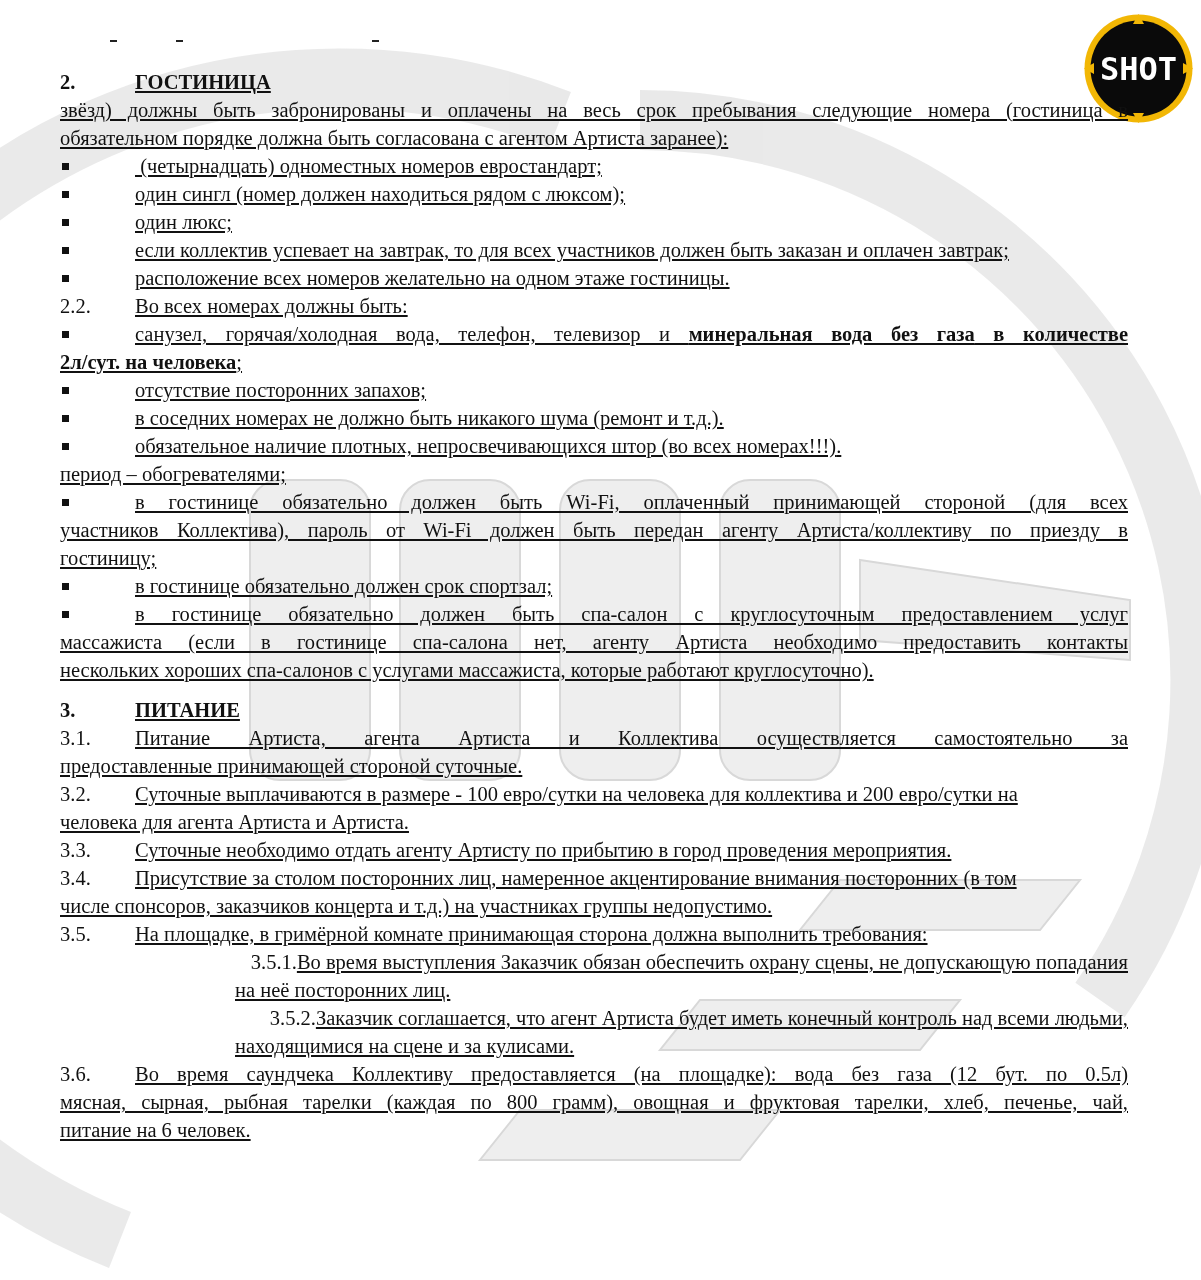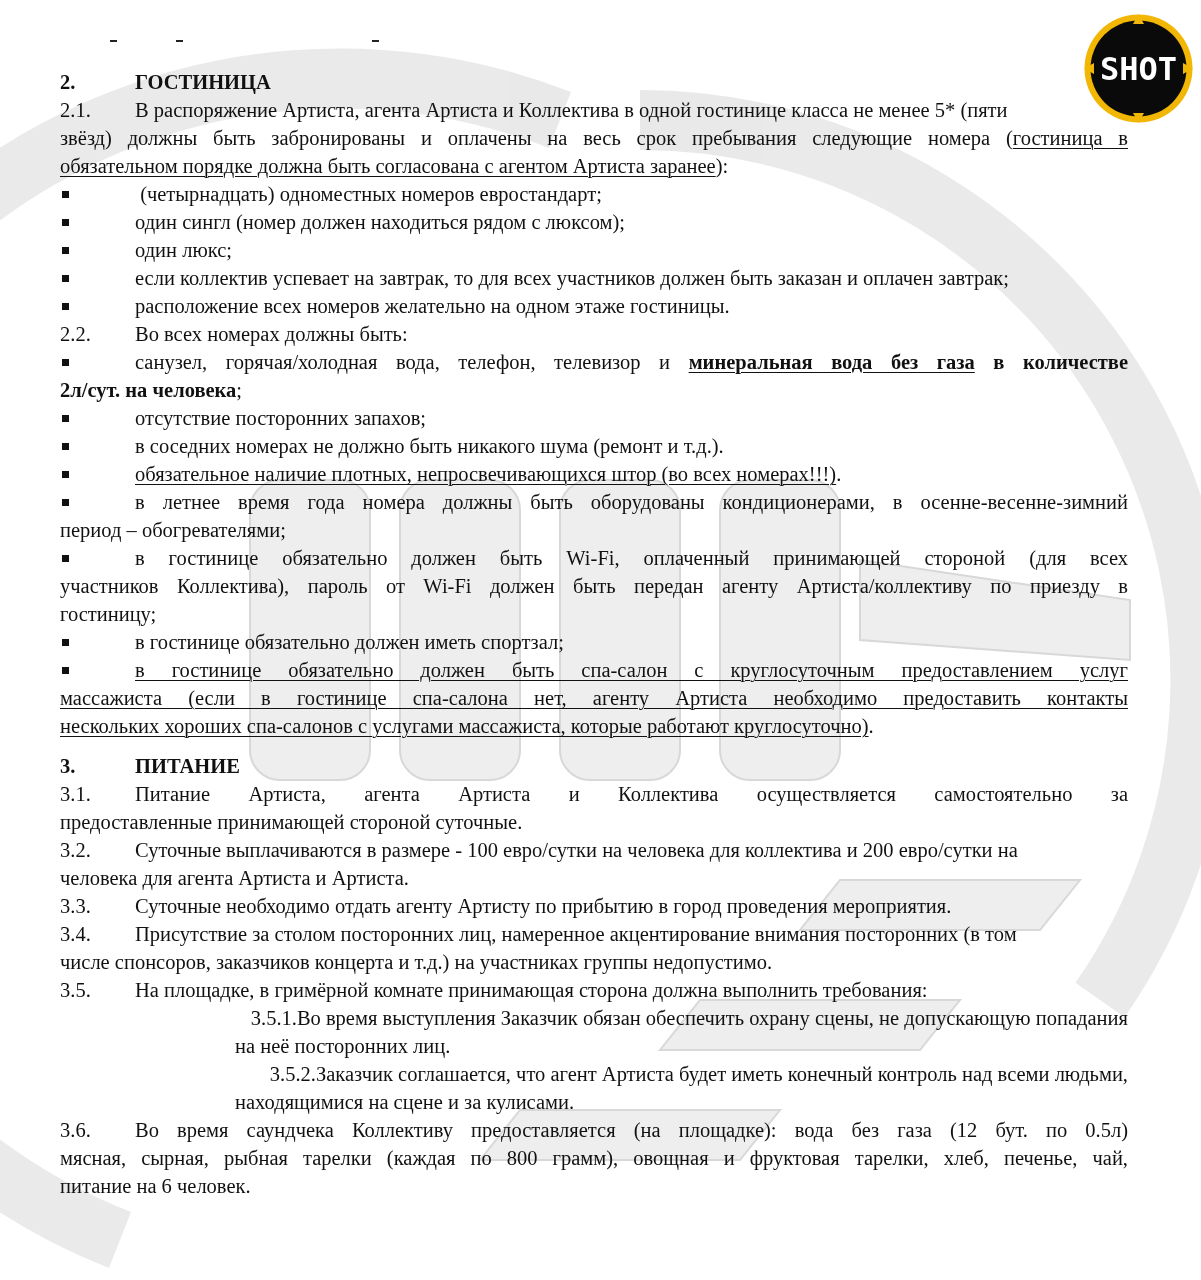--- a/index.html
+++ b/index.html
@@ -1,20 +1,20 @@
 <!DOCTYPE html>
 <html><head>
 <meta charset="utf-8">
 <style>
   html, body { margin:0; padding:0; background:#ffffff; }
   body { width:1201px; height:1280px; position:relative; overflow:hidden;
          font-family:"Liberation Serif", "DejaVu Serif", serif; color:#111; }
   .page { position:absolute; left:0; top:0; width:1201px; height:1280px; }
   .watermark { position:absolute; left:0; top:0; width:1201px; height:1280px; pointer-events:none; }
-  .doc { position:absolute; left:60px; top:60px; width:1068px; font-size:20.5px; line-height:28px; }
+  .doc { position:absolute; left:60px; top:60px; width:1068px; font-size:20.5px; line-height:28px;text-decoration:underline; }
   .line { position:relative; white-space:nowrap; height:28px; }
   .just { text-align:justify; text-align-last:justify; white-space:normal; }
   .num { display:inline-block; width:75px; }
   .sub-num { display:inline-block; width:75px; }
   .bul { display:inline-block; width:75px; }
   .bul::before { content:""; display:inline-block; width:7px; height:7px; background:#111; vertical-align:middle; margin-left:2px; margin-bottom:3px; }
   .b { font-weight:bold; }
   .u { text-decoration:underline; text-decoration-thickness:1px; text-underline-offset:3px; }
   .hdr { font-weight:bold; }
   .top-dashes { position:absolute; left:0; top:32px; height:20px; width:600px; }
@@ -58,23 +58,20 @@
     <path d="M56.5 2 L51 12 L62 12 Z M56.5 111 L51 101 L62 101 Z M2 56.5 L12 51 L12 62 Z M111 56.5 L101 51 L101 62 Z" fill="#f2b705"></path>
     <text x="56.5" y="68" text-anchor="middle" fill="#ffffff" font-family="DejaVu Sans Mono, monospace" font-weight="bold" font-size="32">SHOT</text>
   </svg>
 
   <div class="doc">
 
     <div class="line hdr" style="margin-top:8px">
       <span class="num">2.</span><span>ГОСТИНИЦА</span>
     </div>
 
-    <div class="line">
-      <span class="num">2.1.</span><span>В распоряжение Артиста, агента Артиста и Коллектива в одной гостинице класса не менее 5* (пяти</span>
-    </div>
     <div class="line just">
       <span>звёзд) должны быть забронированы и оплачены на весь срок пребывания следующие номера (</span><span class="u">гостиница в</span>
     </div>
     <div class="line">
       <span class="u">обязательном порядке должна быть согласована с агентом Артиста заранее</span><span>):</span>
     </div>
 
     <div class="line"><span class="bul"></span><span> (четырнадцать) одноместных номеров евростандарт;</span></div>
     <div class="line"><span class="bul"></span><span>один сингл (номер должен находиться рядом с люксом);</span></div>
     <div class="line"><span class="bul"></span><span>один люкс;</span></div>
@@ -87,26 +84,25 @@
 
     <div class="line just">
       <span class="bul"></span><span>санузел, горячая/холодная вода, телефон, телевизор и </span><span class="b u">минеральная вода без газа</span><span class="b"> в количестве</span>
     </div>
     <div class="line">
       <span class="b">2л/сут. на человека</span><span>;</span>
     </div>
     <div class="line"><span class="bul"></span><span>отсутствие посторонних запахов;</span></div>
     <div class="line"><span class="bul"></span><span>в соседних номерах не должно быть никакого шума (ремонт и т.д.).</span></div>
     <div class="line"><span class="bul"></span><span class="u">обязательное наличие плотных, непросвечивающихся штор (во всех номерах!!!)</span><span>.</span></div>
-    <div class="line just"><span class="bul"></span><span>в летнее время года номера должны быть оборудованы кондиционерами, в осенне-весенне-зимний</span></div>
     <div class="line"><span>период – обогревателями;</span></div>
     <div class="line just"><span class="bul"></span><span>в гостинице обязательно должен быть Wi-Fi, оплаченный принимающей стороной (для всех</span></div>
     <div class="line just"><span>участников Коллектива), пароль от Wi-Fi должен быть передан агенту Артиста/коллективу по приезду в</span></div>
     <div class="line"><span>гостиницу;</span></div>
-    <div class="line"><span class="bul"></span><span>в гостинице обязательно должен иметь спортзал;</span></div>
+    <div class="line"><span class="bul"></span><span>в гостинице обязательно должен срок спортзал;</span></div>
     <div class="line just"><span class="bul"></span><span class="u">в гостинице обязательно должен быть спа-салон с круглосуточным предоставлением услуг</span></div>
     <div class="line just"><span class="u">массажиста (если в гостинице спа-салона нет, агенту Артиста необходимо предоставить контакты</span></div>
     <div class="line"><span class="u">нескольких хороших спа-салонов с услугами массажиста, которые работают круглосуточно)</span><span>.</span></div>
 
     <div class="gap"></div>
 
     <div class="line hdr">
       <span class="num">3.</span><span>ПИТАНИЕ</span>
     </div>
 

